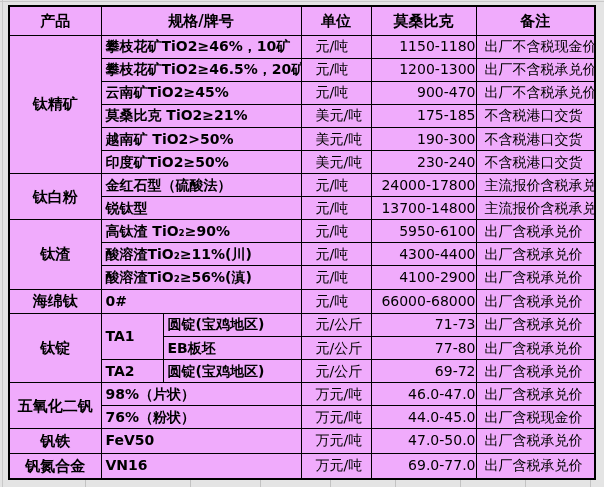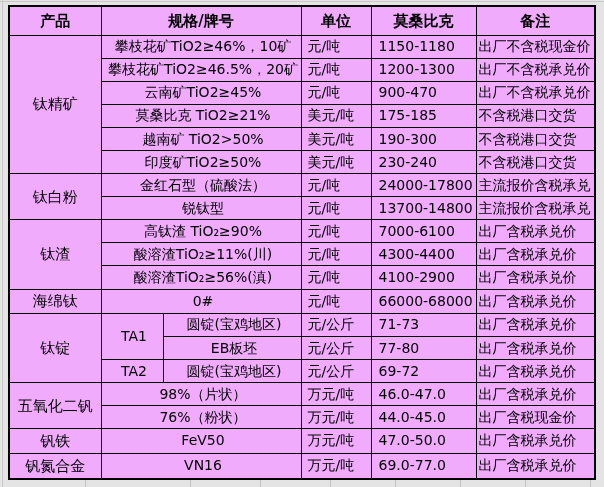--- a/index.html
+++ b/index.html
@@ -8,25 +8,25 @@
   .gridline{position:absolute;background:#c9c9c9;}
   .gl-h{left:0;top:1px;width:604px;height:1px;}
   .gl-v{top:0;width:1px;height:487px;left:2px;}
   .tick{position:absolute;bottom:0;width:1px;height:7px;background:#c2c2c2;}
   table{position:absolute;left:8px;top:5px;width:588px;height:475px;
     border-collapse:collapse;table-layout:fixed;background:#f0abfc;
     border:2px solid #000;}
   td,th{border:1px solid #000;padding:0;vertical-align:middle;
     font-size:14px;color:#000;line-height:1.1;overflow:hidden;white-space:nowrap;}
   th{font-size:15px;font-weight:bold;text-align:center;height:28px;}
-  td.c-prod{font-size:15px;font-weight:normal;text-align:center;}
-  td.c-spec,td.c-grade,td.c-form{text-align:center;padding-left:4px;}
-  td.c-unit{text-align:left;padding-left:6px;}
-  td.c-price{text-align:left;padding-left:7px;}
-  td.c-note{text-align:left;padding-left:2px;}
+  td.c-prod{font-size:15px;font-weight:bold;text-align:center;}
+  td.c-spec,td.c-grade,td.c-form{text-align:left;padding-left:4px;font-weight:bold;}
+  td.c-unit{text-align:left;padding-left:14px;}
+  td.c-price{text-align:right;padding-left:7px;}
+  td.c-note{text-align:left;padding-left:8px;}
 </style>
 </head>
 <body>
 
 <div class="stage">
   <div class="gridline gl-h"></div>
   <div class="gridline gl-v"></div>
   <div class="tick" style="left:85px"></div>
   <div class="tick" style="left:190px"></div>
   <div class="tick" style="left:260px"></div>
@@ -104,21 +104,21 @@
       <td class="c-spec" colspan="2">锐钛型</td>
       <td class="c-unit">元/吨</td>
       <td class="c-price">13700-14800</td>
       <td class="c-note">主流报价含税承兑</td>
     </tr>
 
     <tr>
       <td class="c-prod" rowspan="3">钛渣</td>
       <td class="c-spec" colspan="2">高钛渣 TiO₂≥90%</td>
       <td class="c-unit">元/吨</td>
-      <td class="c-price">7000-6100</td>
+      <td class="c-price">5950-6100</td>
       <td class="c-note">出厂含税承兑价</td>
     </tr>
     <tr>
       <td class="c-spec" colspan="2">酸溶渣TiO₂≥11%(川)</td>
       <td class="c-unit">元/吨</td>
       <td class="c-price">4300-4400</td>
       <td class="c-note">出厂含税承兑价</td>
     </tr>
     <tr>
       <td class="c-spec" colspan="2">酸溶渣TiO₂≥56%(滇)</td>

